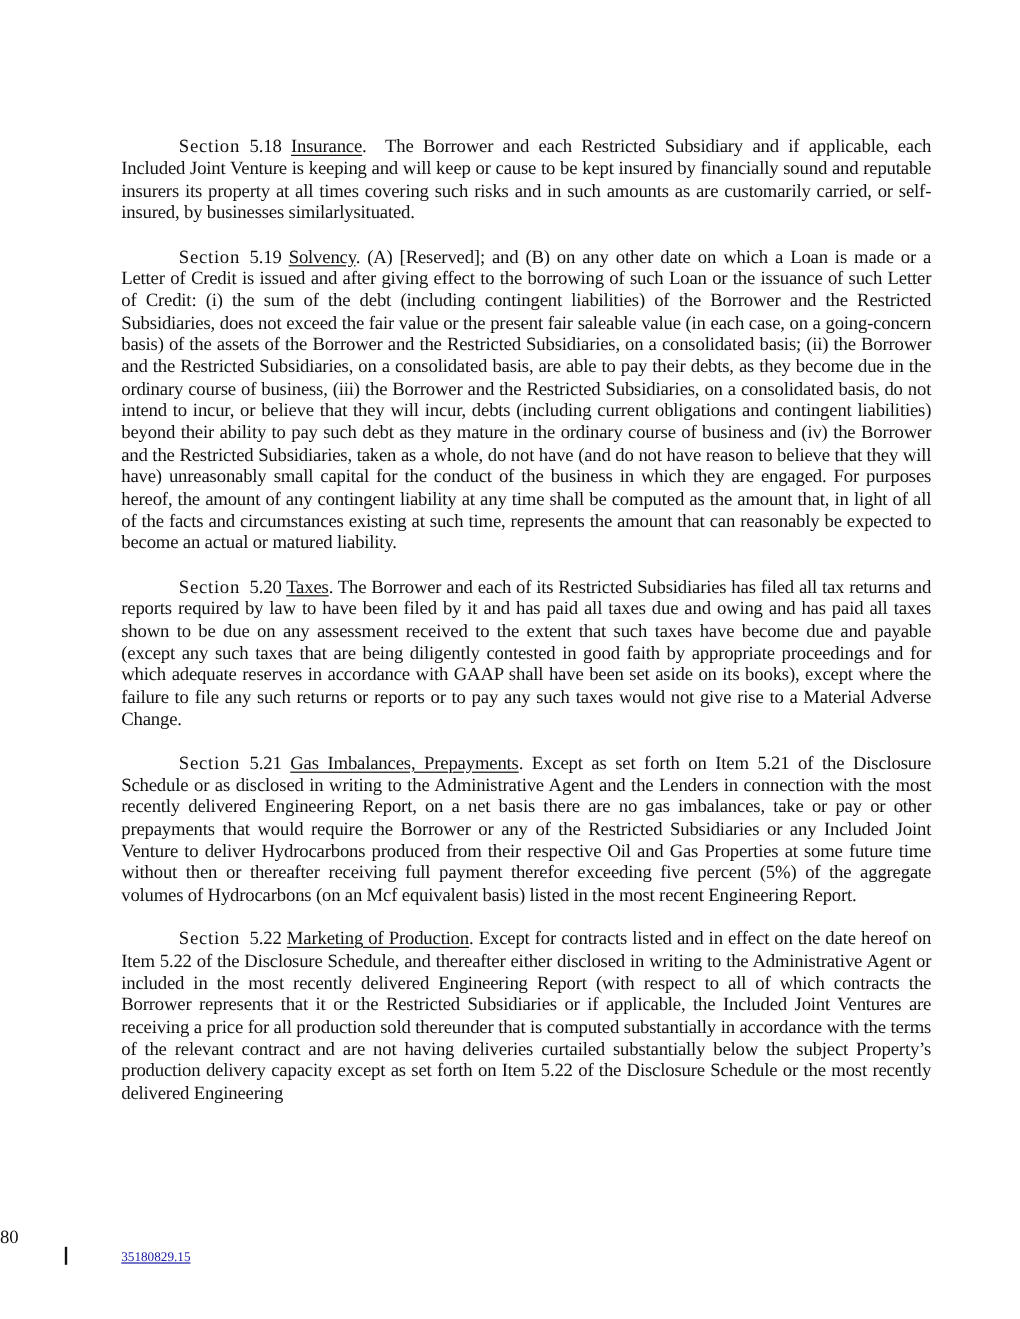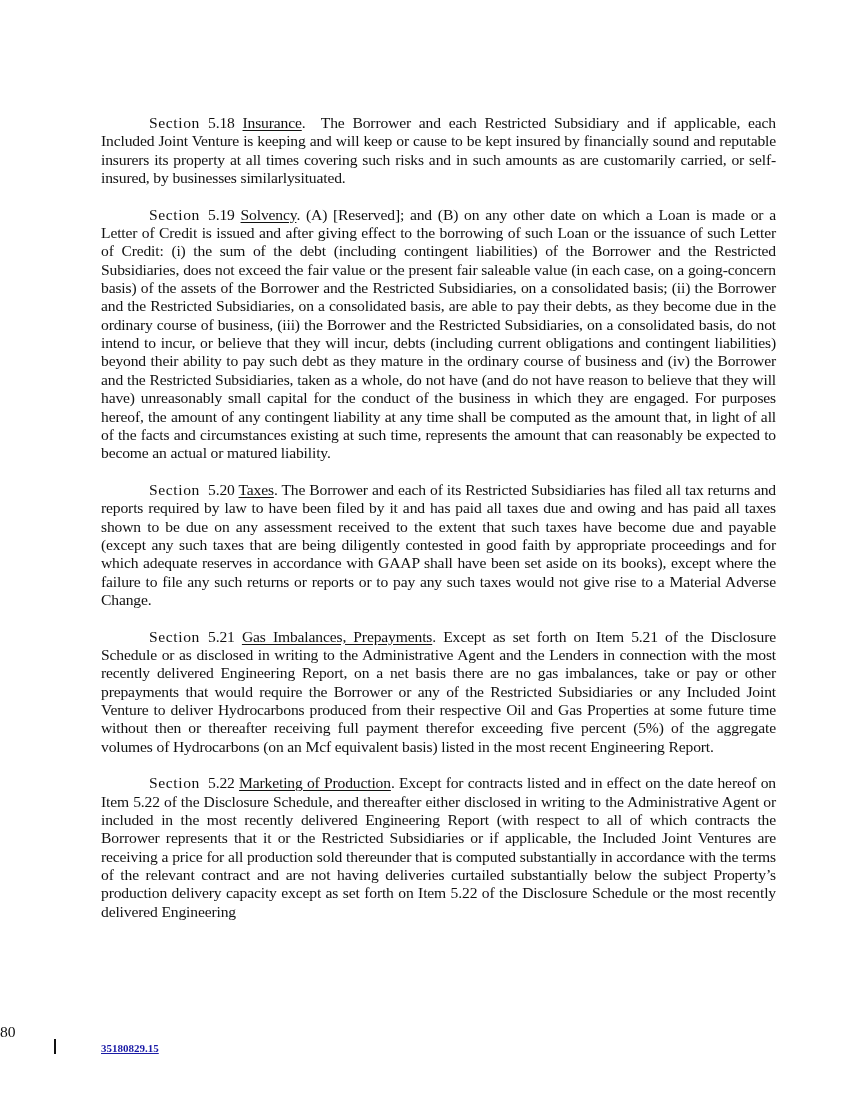--- a/index.html
+++ b/index.html
@@ -15,21 +15,21 @@
   }
   .para { margin: 0 0 18.35px 0; text-indent: 48px; }
   .section-label { letter-spacing: 0.6px; margin-right: 8px; }
   .heading { text-decoration: underline; text-underline-offset: 2px; }
   .footer-page {
     position: absolute; left: 0; width: 850px; top: 1023px;
     text-align: left; font-size: 15.6px;
   }
   .footer-docid {
     position: absolute; left: 101px; top: 1042px;
-    font-size: 11px; font-weight: bold; color: #1a1aa6;
+    font-size: 11px; font-weight: normal; color: #1a1aa6;
     text-decoration: underline;
   }
   .change-bar {
     position: absolute; left: 54px; top: 1039px; width: 2px; height: 15px;
     background: #111111;
   }
 </style>
 </head>
 <body>
 

